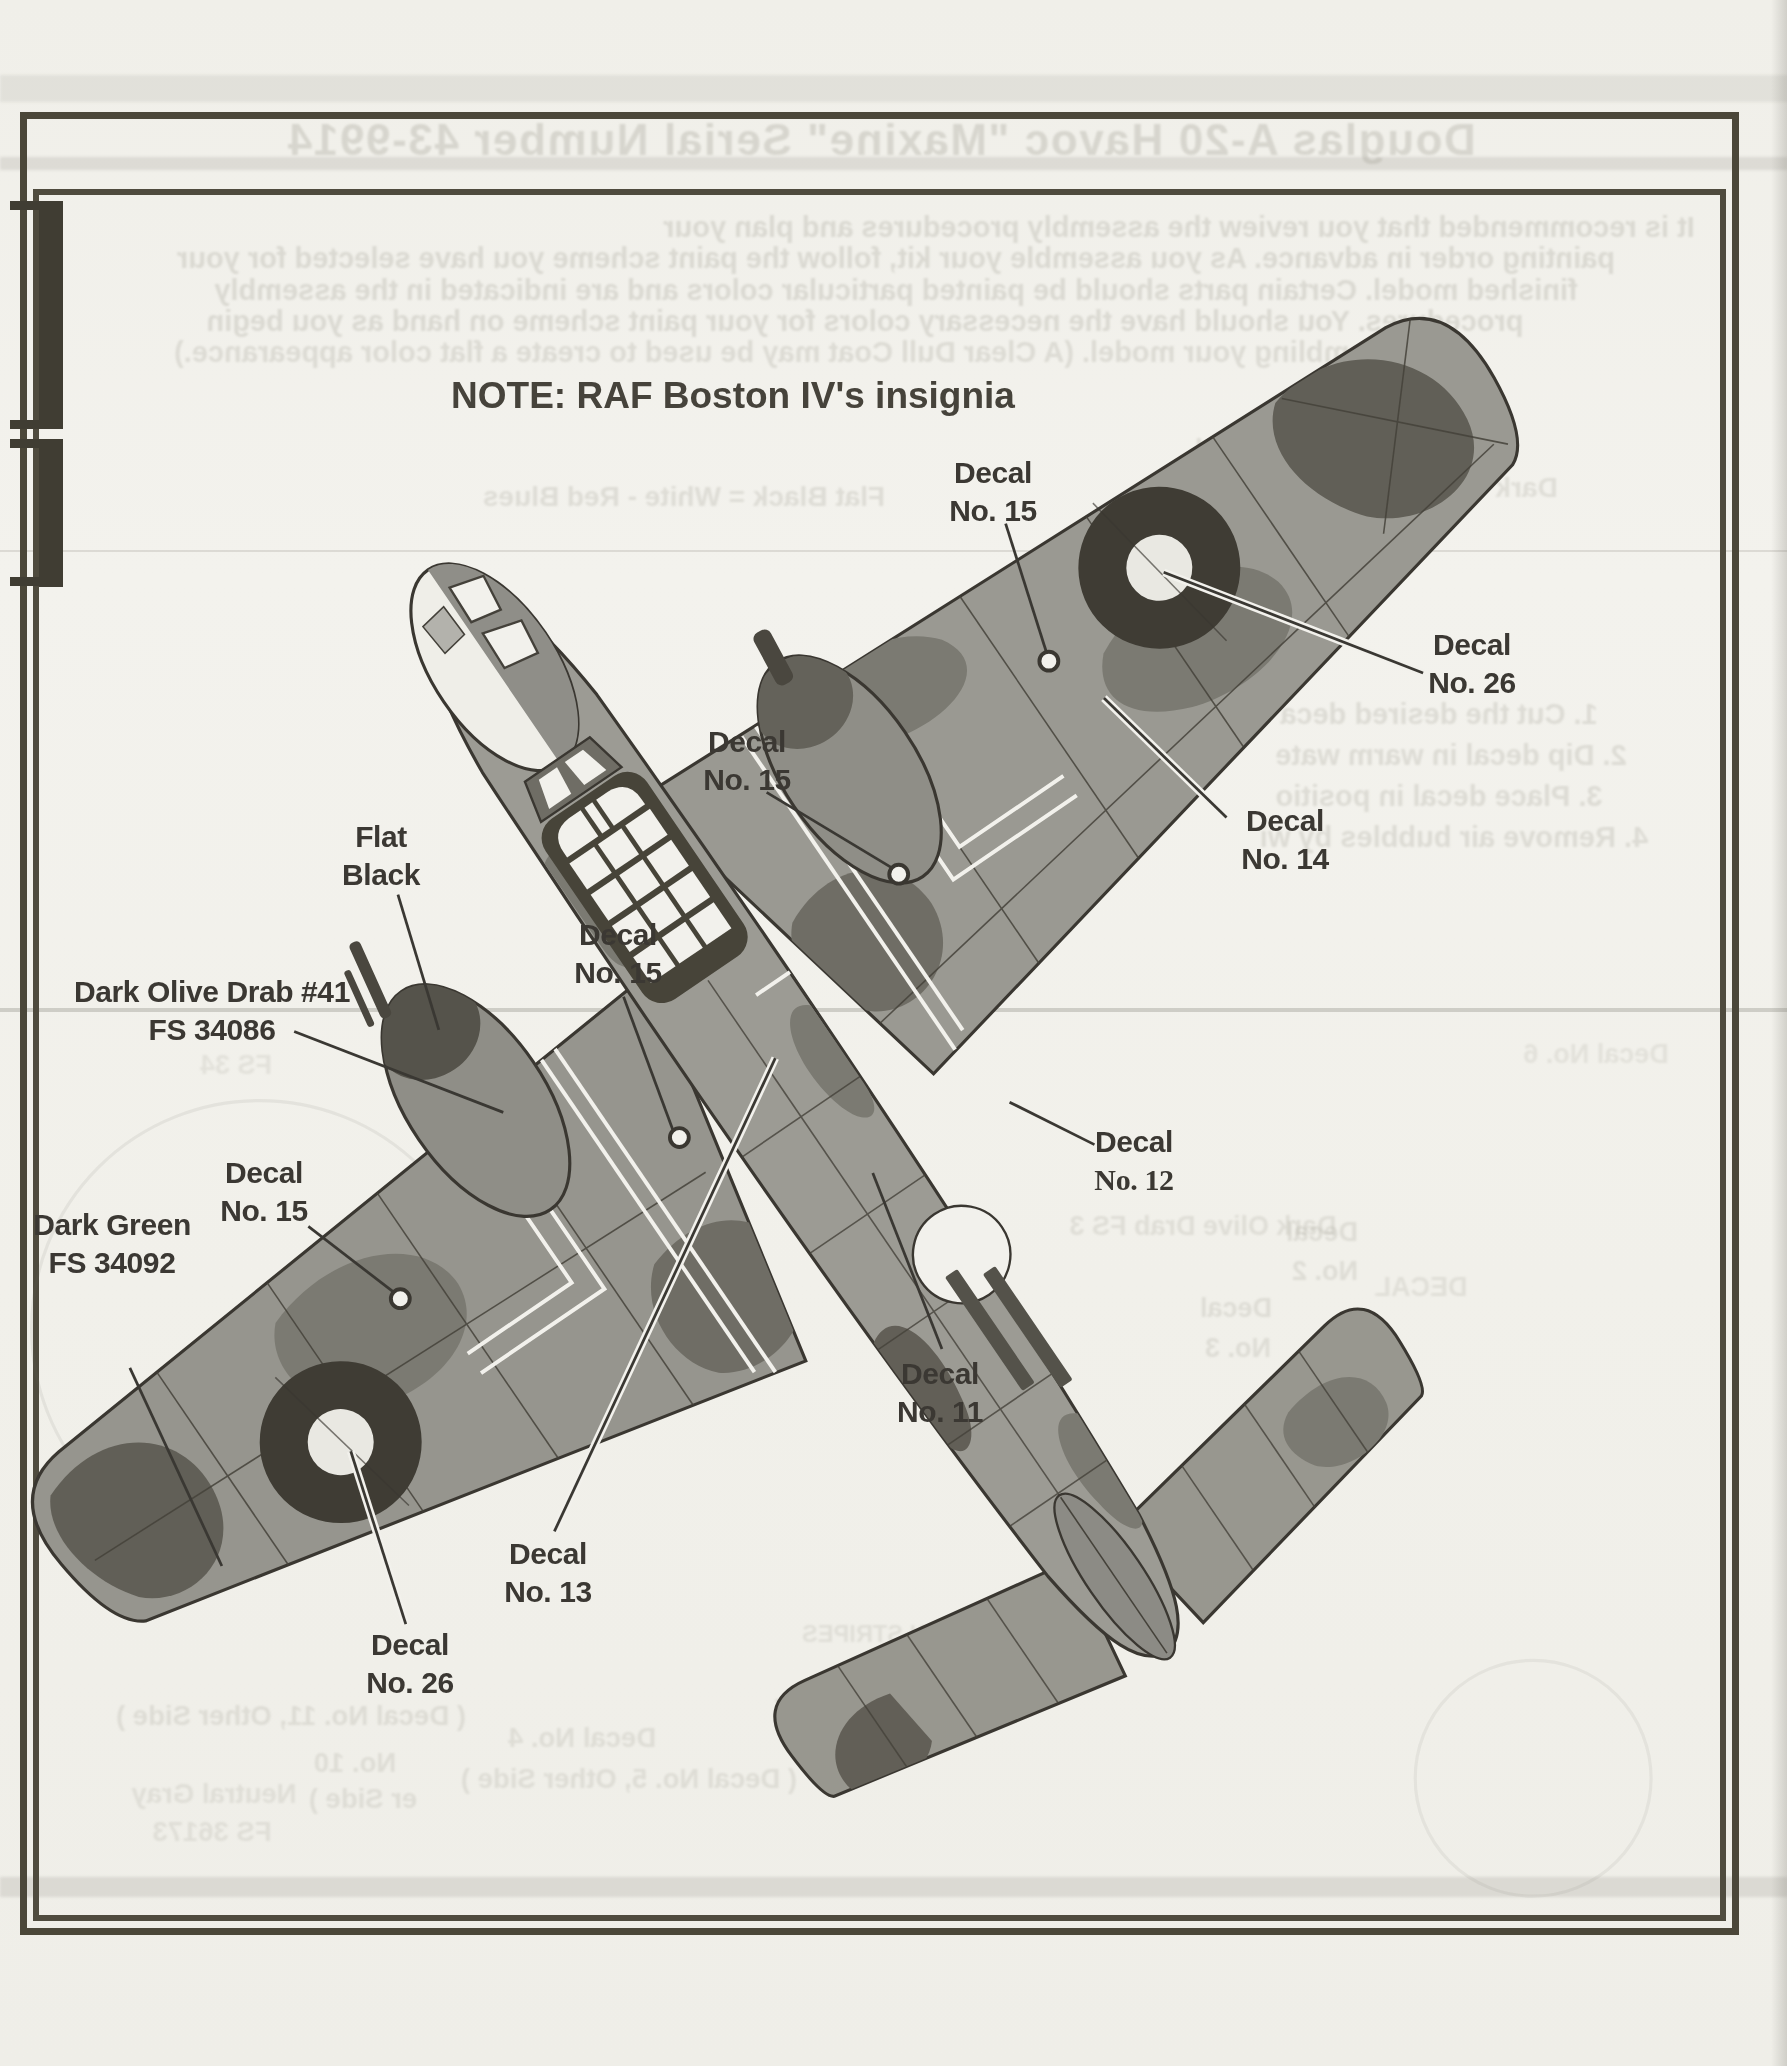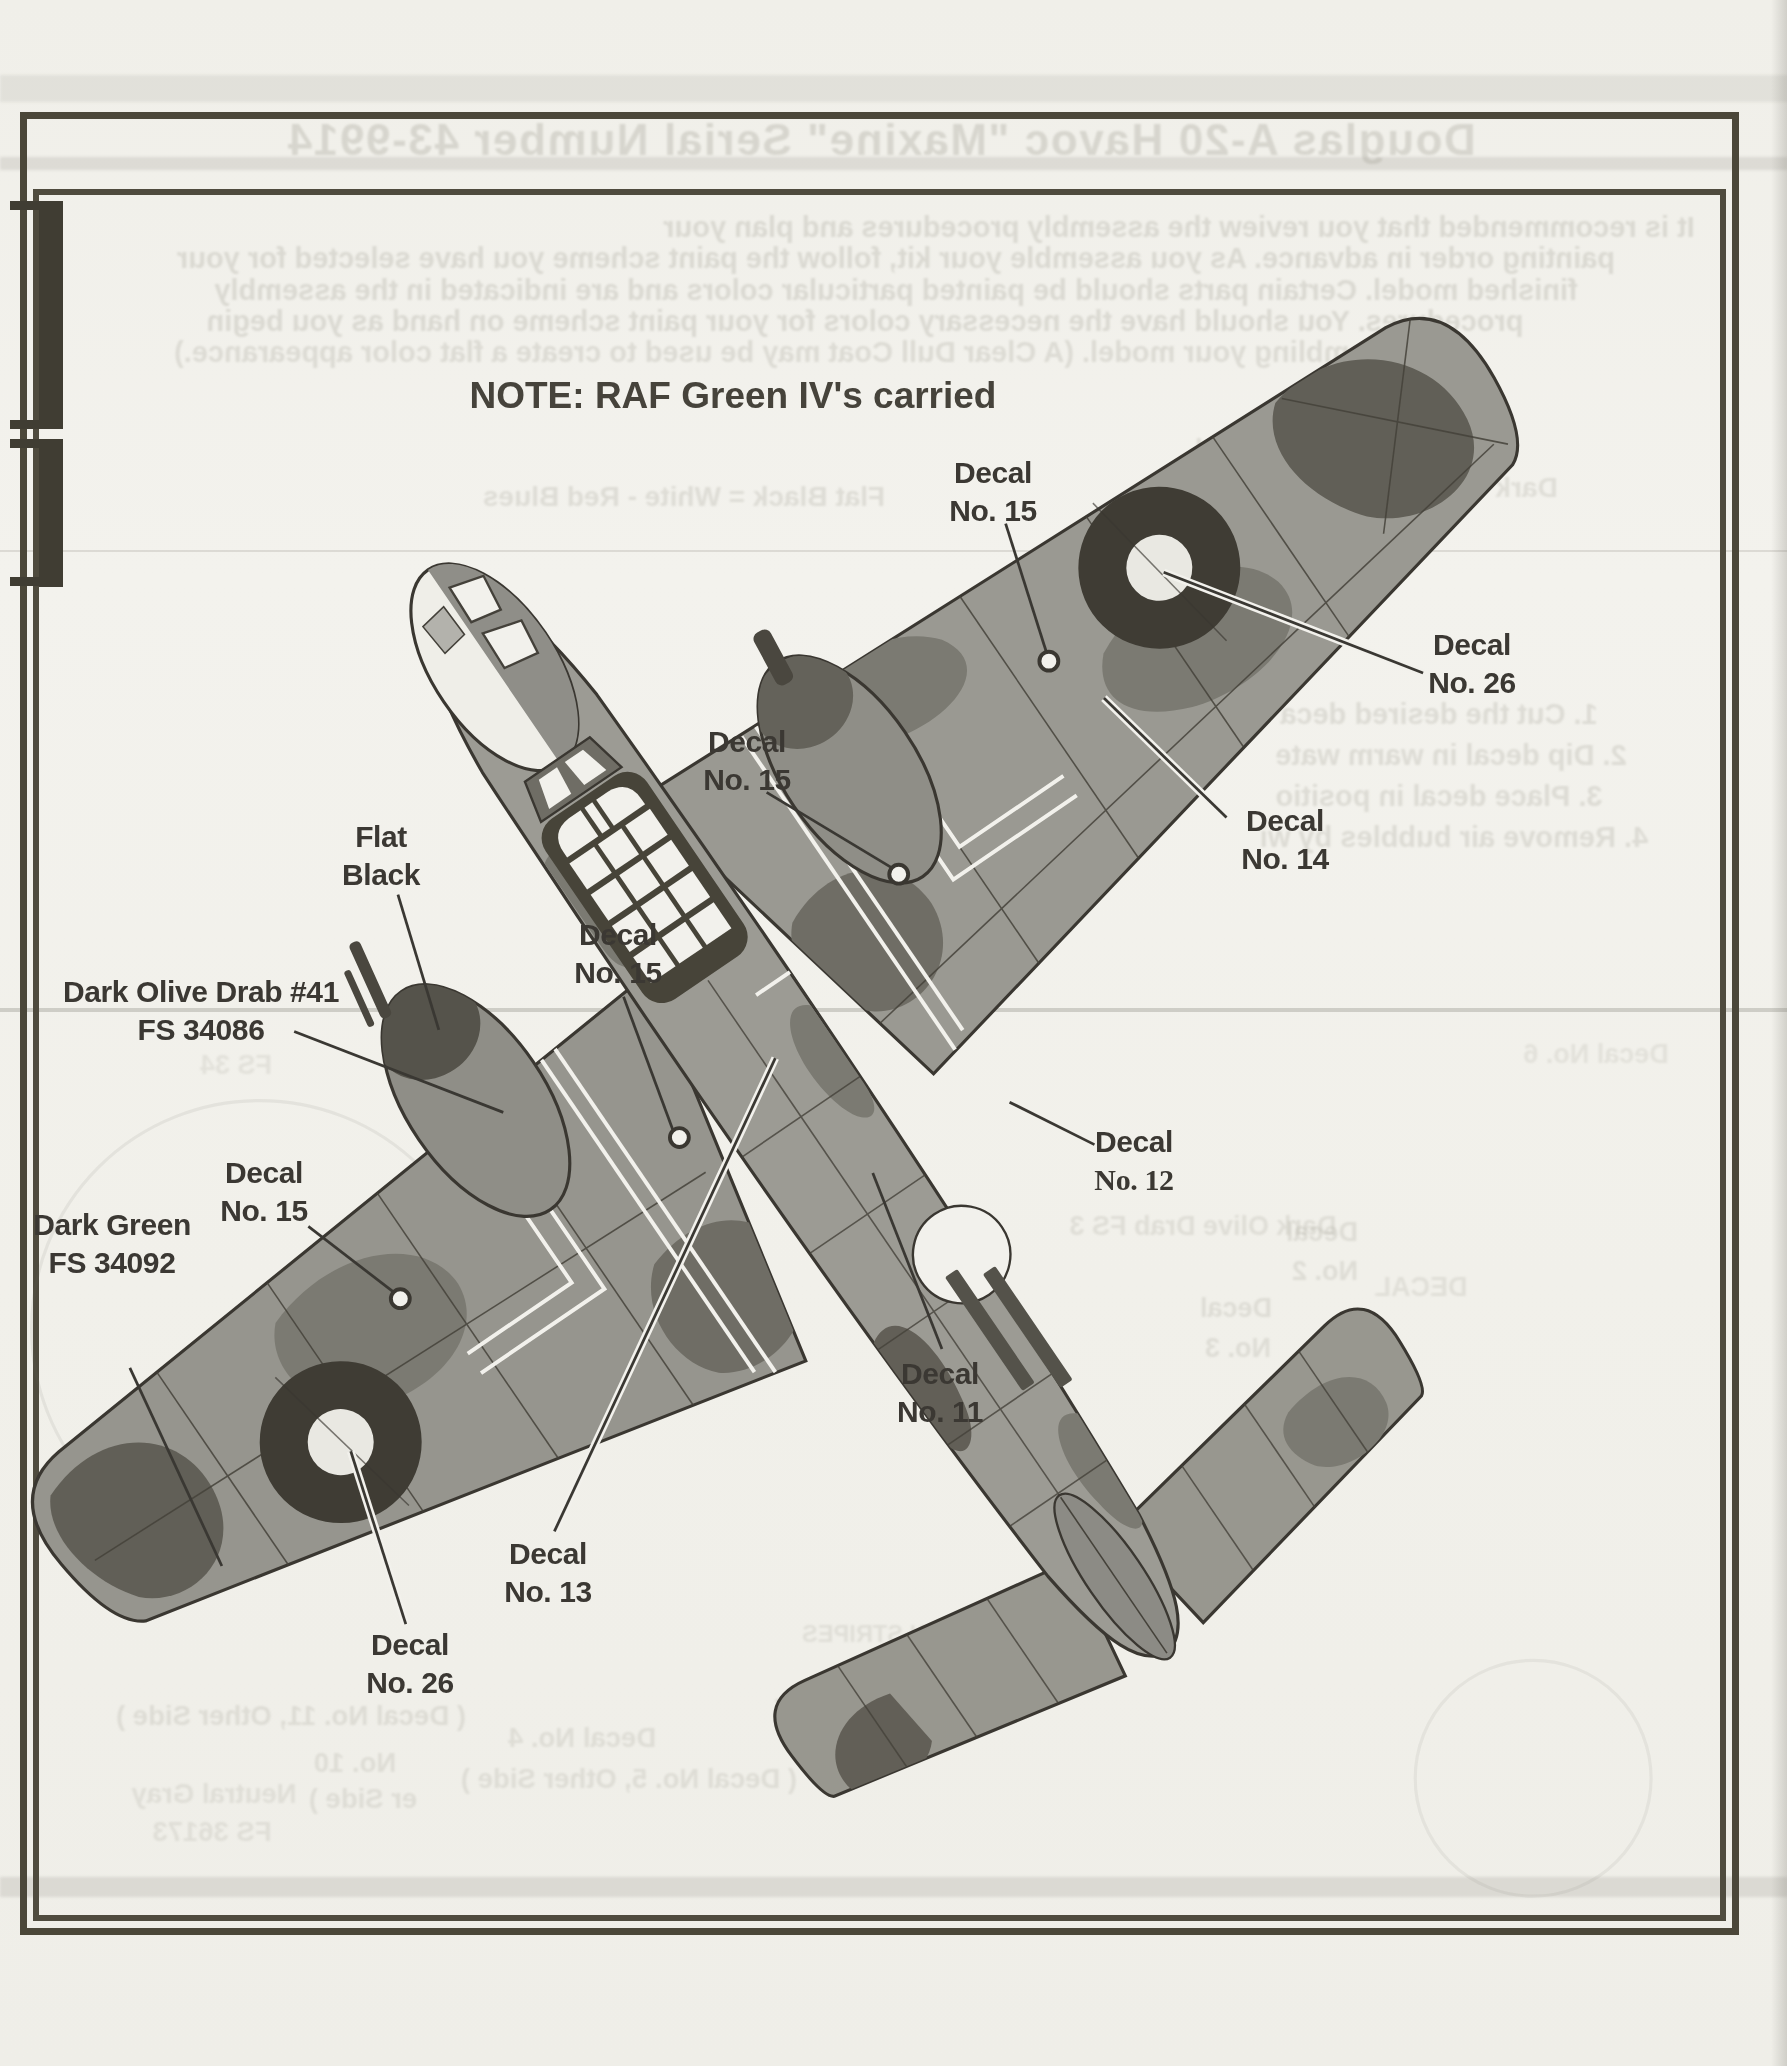--- a/index.html
+++ b/index.html
@@ -274,21 +274,21 @@
       <g fill="#f2f1ec" stroke="#3a3731" stroke-width="5">
         <circle cx="1334" cy="841" r="12"></circle>
         <circle cx="1143" cy="1112" r="12"></circle>
         <circle cx="864" cy="1447" r="12"></circle>
         <circle cx="509" cy="1652" r="12"></circle>
       </g>
     </g>
   </svg>
 
   <div class="note" style="left:733px;top:373px;">
-    <span style="display:block;">NOTE: RAF Green IV's carried</span>
+    <span style="display:block;">NOTE: RAF Boston IV's insignia</span>
   </div>
 
   <div class="callout" style="left:993px;top:454px;">
     <span style="display:block;">Decal</span>
     <span style="display:block;">No. 15</span>
   </div>
   <div class="callout" style="left:1472px;top:626px;">
     <span style="display:block;">Decal</span>
     <span style="display:block;">No. 26</span>
   </div>
@@ -301,21 +301,21 @@
     <span style="display:block;">No. 14</span>
   </div>
   <div class="callout" style="left:381px;top:818px;">
     <span style="display:block;">Flat</span>
     <span style="display:block;text-align:right;">Black</span>
   </div>
   <div class="callout" style="left:618px;top:916px;">
     <span style="display:block;">Decal</span>
     <span style="display:block;">No. 15</span>
   </div>
-  <div class="callout" style="left:201px;top:973px;">
+  <div class="callout" style="left:212px;top:973px;">
     <span style="display:block;">Dark Olive Drab #41</span>
     <span style="display:block;">FS 34086</span>
   </div>
   <div class="callout" style="left:1134px;top:1123px;">
     <span style="display:block;">Decal</span>
     <span style="display:block;font-family:Liberation Serif, serif;">No. 12</span>
   </div>
   <div class="callout" style="left:264px;top:1154px;">
     <span style="display:block;">Decal</span>
     <span style="display:block;">No. 15</span>

